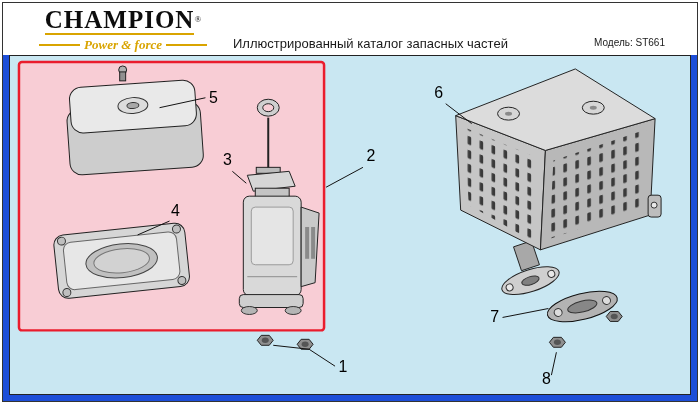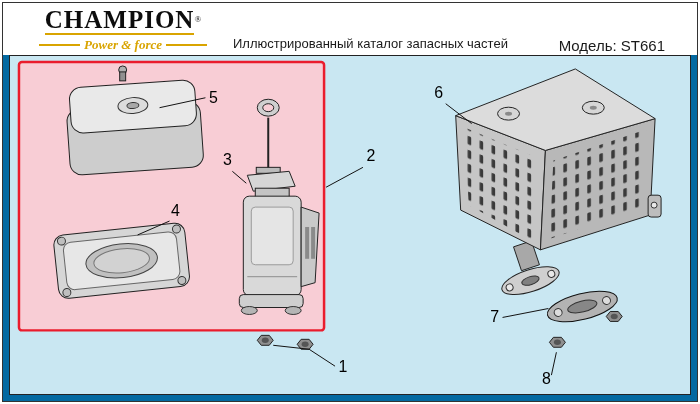--- a/index.html
+++ b/index.html
@@ -1,27 +1,27 @@
 <!DOCTYPE html>
 <html><head>
 <meta charset="utf-8">
 <style>
   html,body{margin:0;padding:0;background:#fff;}
   body{width:700px;height:404px;position:relative;font-family:"Liberation Sans",sans-serif;-webkit-font-smoothing:antialiased;}
-  .page{position:absolute;inset:2px;border:1.5px solid #333;background:#0369a1;box-sizing:border-box;}
+  .page{position:absolute;inset:2px;border:1.5px solid #333;background:#1d4ed8;box-sizing:border-box;}
   .header{position:absolute;left:0;top:0;right:0;height:52px;background:#fff;}
   .logo{position:absolute;left:22px;top:3px;width:196px;text-align:center;}
   .brand-row{line-height:26px;white-space:nowrap;}
   .brand{font-family:"Liberation Serif",serif;font-weight:bold;font-size:25px;letter-spacing:1px;color:#0d0d0d;border-bottom:2px solid #d9a400;padding-bottom:0px;}
   .reg{font-family:"Liberation Serif",serif;font-size:9px;vertical-align:super;color:#0d0d0d;}
   .tagline-row{display:flex;align-items:center;gap:4px;margin-top:1px;padding:0 14px;justify-content:space-between;}
   .tagline-row .bar{flex:1;height:2px;background:#d9a400;}
   .tagline{font-family:"Liberation Serif",serif;font-style:italic;font-weight:bold;font-size:13px;color:#d9a400;white-space:nowrap;}
   .doc-title{position:absolute;left:230px;right:165px;top:33px;text-align:left;font-size:13px;color:#1a1a1a;}
-  .model{position:absolute;right:32px;top:34px;font-size:15px;color:#1a1a1a;}
+  .model{position:absolute;right:32px;top:34px;font-size:10px;color:#1a1a1a;}
   .canvas{position:absolute;left:6px;right:6px;top:52px;bottom:6px;border:1px solid #222;}
   .canvas svg{display:block;width:100%;height:100%;}
   text.callout{font-family:"Liberation Sans",sans-serif;font-size:16px;fill:#000;}
 </style>
 </head>
 <body>
 
 <div class="page">
 
   <div class="header">

